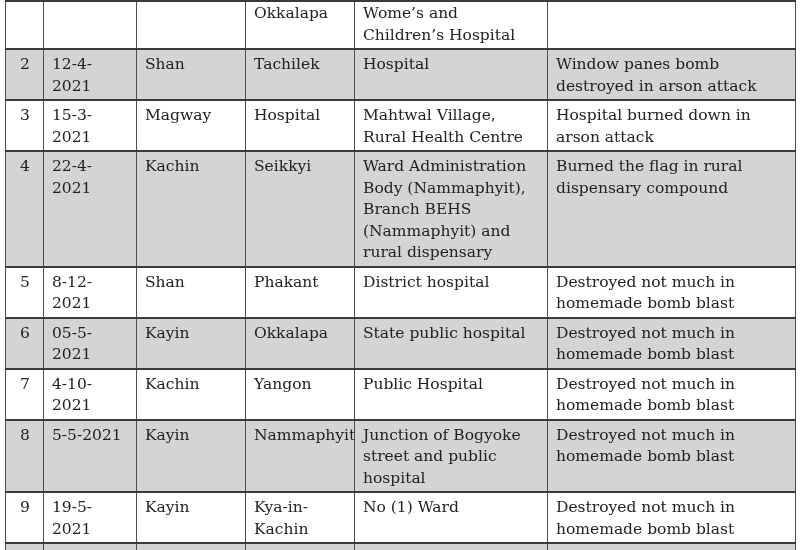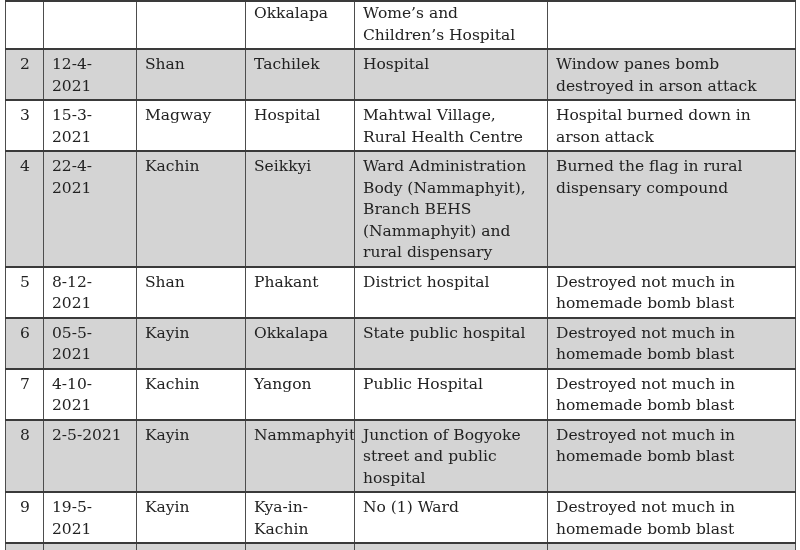--- a/index.html
+++ b/index.html
@@ -128,21 +128,21 @@
         <td class="col-no">7</td>
         <td>4-10-2021</td>
         <td>Kachin</td>
         <td>Yangon</td>
         <td>Public Hospital</td>
         <td>Destroyed not much in
 homemade bomb blast</td>
       </tr>
       <tr class="shaded h70">
         <td class="col-no">8</td>
-        <td>2-5-2021</td>
+        <td>5-5-2021</td>
         <td>Kayin</td>
         <td>Nammaphyit</td>
         <td>Junction of Bogyoke
 street and public
 hospital</td>
         <td>Destroyed not much in
 homemade bomb blast</td>
       </tr>
       <tr class="plain h48">
         <td class="col-no">9</td>

